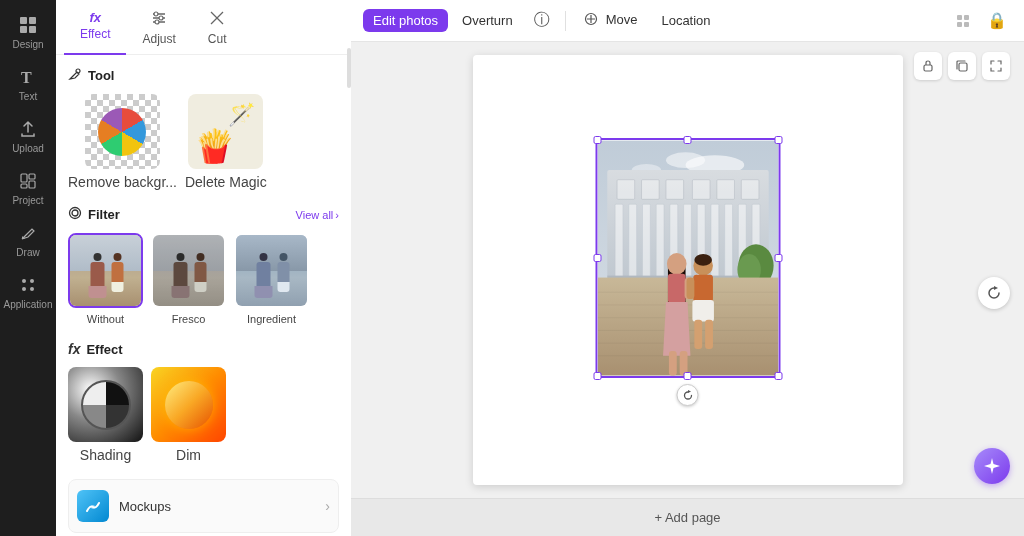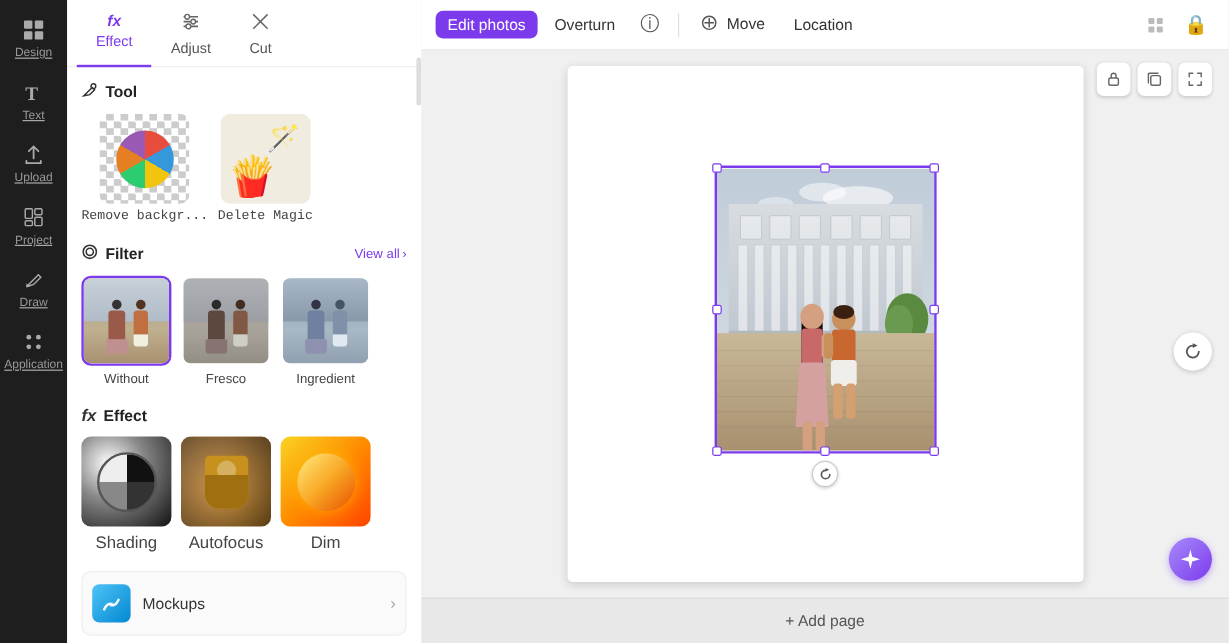--- a/index.html
+++ b/index.html
@@ -21,21 +21,20 @@
       flex-direction: column;
       align-items: center;
       justify-content: center;
       width: 48px;
       padding: 6px 4px;
       border-radius: 8px;
       cursor: pointer;
       color: #aaa;
       font-size: 10px;
       gap: 3px;
-      text-decoration: underline;
     }
     .sidebar-item .icon-box {
       width: 22px;
       height: 22px;
       display: flex;
       align-items: center;
       justify-content: center;
     }
     .sidebar-item span.label { color: #999; font-size: 10px; }
 
@@ -108,24 +107,23 @@
     .tool-card .thumb {
       width: 75px;
       height: 75px;
       border-radius: 8px;
       overflow: hidden;
       display: flex;
       align-items: center;
       justify-content: center;
     }
     .tool-card .thumb-label {
-      font-size: 11px;
+      font-size: 14px;
       color: #444;
       text-align: left;
-      font-family: Liberation Mono, monospace;
     }
 
     
     .remove-bg-thumb {
       background: repeating-conic-gradient(#ccc 0% 25%, #fff 0% 50%) 0 0 / 12px 12px;
       position: relative;
     }
     .remove-bg-thumb .ball {
       width: 48px;
       height: 48px;
@@ -650,30 +648,20 @@
       </div>
       <div class="effect-grid">
 
         <div class="effect-card">
           <div class="thumb effect-shading" style="width:75px;height:75px;border-radius:8px;display:flex;align-items:center;justify-content:center;background:radial-gradient(circle at 30% 30%, #fff 0%, #888 40%, #111 100%);">
             <div style="width:50px;height:50px;border-radius:50%;background:conic-gradient(#111 0deg 90deg,#333 90deg 180deg,#888 180deg 270deg,#eee 270deg 360deg);border:2px solid #555;"></div>
           </div>
           <span class="label">Shading</span>
         </div>
 
-        <div class="effect-card">
-          <div class="thumb" style="width:75px;height:75px;border-radius:8px;background:linear-gradient(135deg,#d4a060 0%,#8b6020 100%);display:flex;align-items:center;justify-content:center;position:relative;overflow:hidden;">
-            <div style="position:absolute;inset:0;background:radial-gradient(circle at 50% 60%, transparent 30%, rgba(0,0,0,0.5) 100%);"></div>
-            <div style="width:36px;height:44px;background:#c8901c;border-radius:4px 4px 12px 12px;position:relative;z-index:1;">
-              <div style="width:16px;height:16px;background:#d4b060;border-radius:50%;position:absolute;top:4px;left:50%;transform:translateX(-50%);"></div>
-              <div style="width:36px;height:28px;background:#a07010;border-radius:0 0 12px 12px;position:absolute;bottom:0;left:0;"></div>
-            </div>
-          </div>
-          <span class="label">Autofocus</span>
-        </div>
 
         <div class="effect-card">
           <div class="thumb" style="width:75px;height:75px;border-radius:8px;background:linear-gradient(135deg,#f9d423 0%,#ff8c00 50%,#ff4500 100%);display:flex;align-items:center;justify-content:center;">
             <div style="width:48px;height:48px;border-radius:50%;background:linear-gradient(135deg,#ffed80 0%,#f9a825 50%,#e65100 100%);box-shadow:0 0 12px rgba(255,200,0,0.6);"></div>
           </div>
           <span class="label">Dim</span>
         </div>
       </div>
     </div>
 

